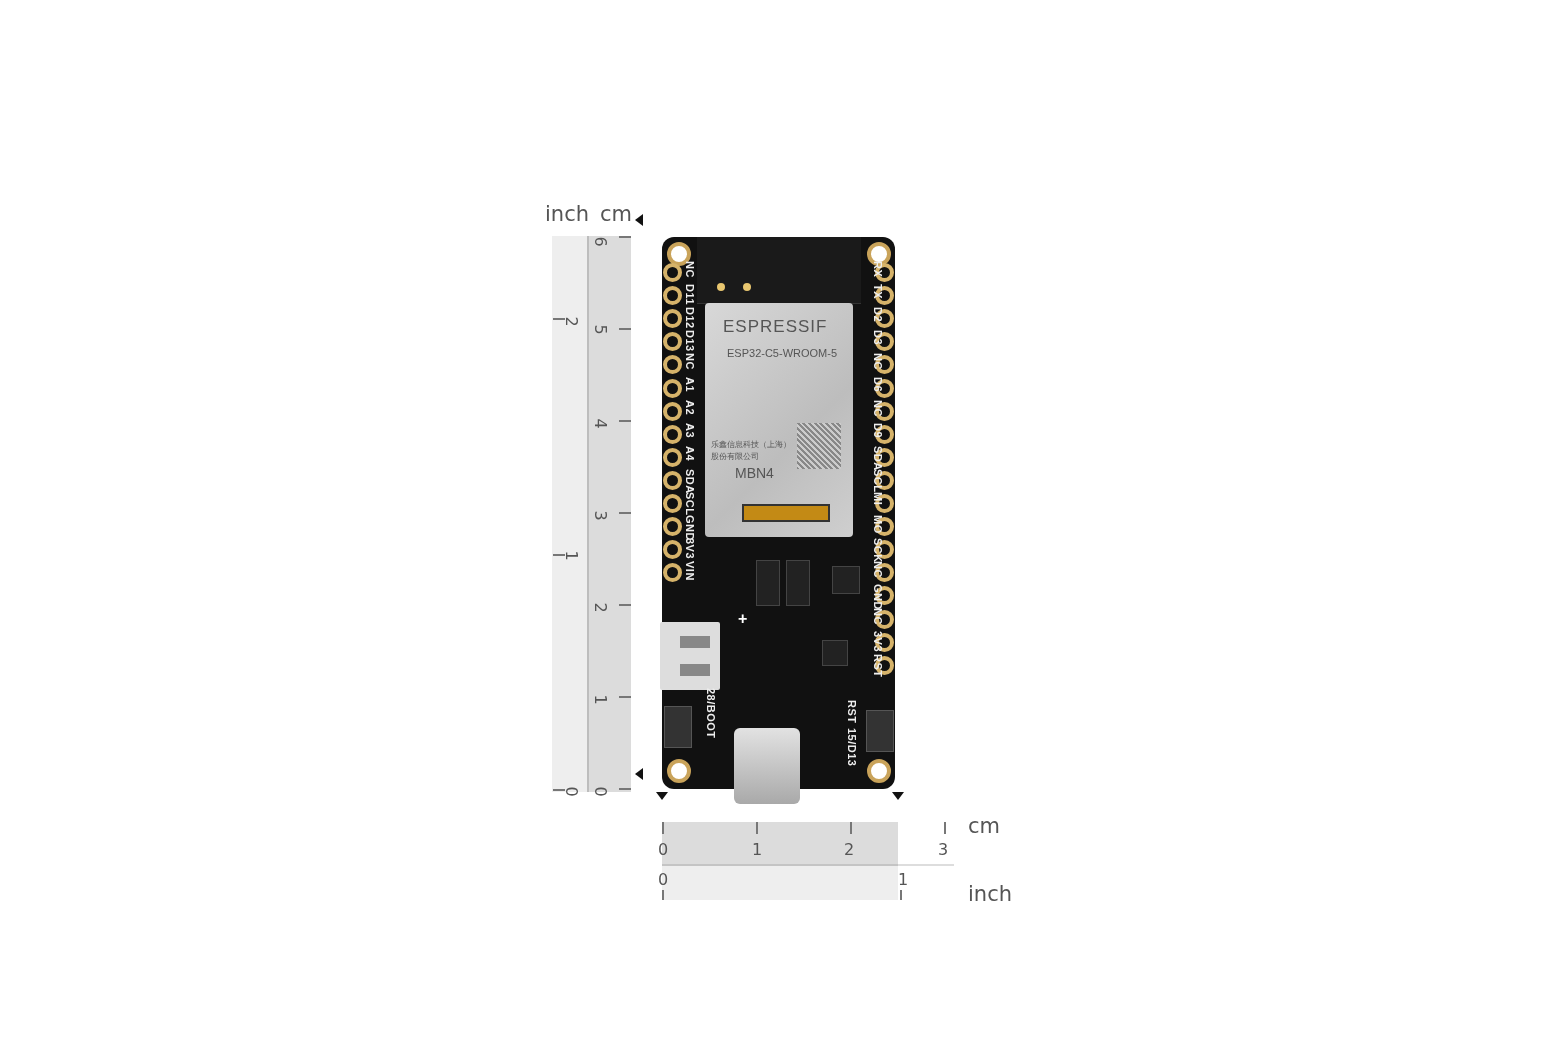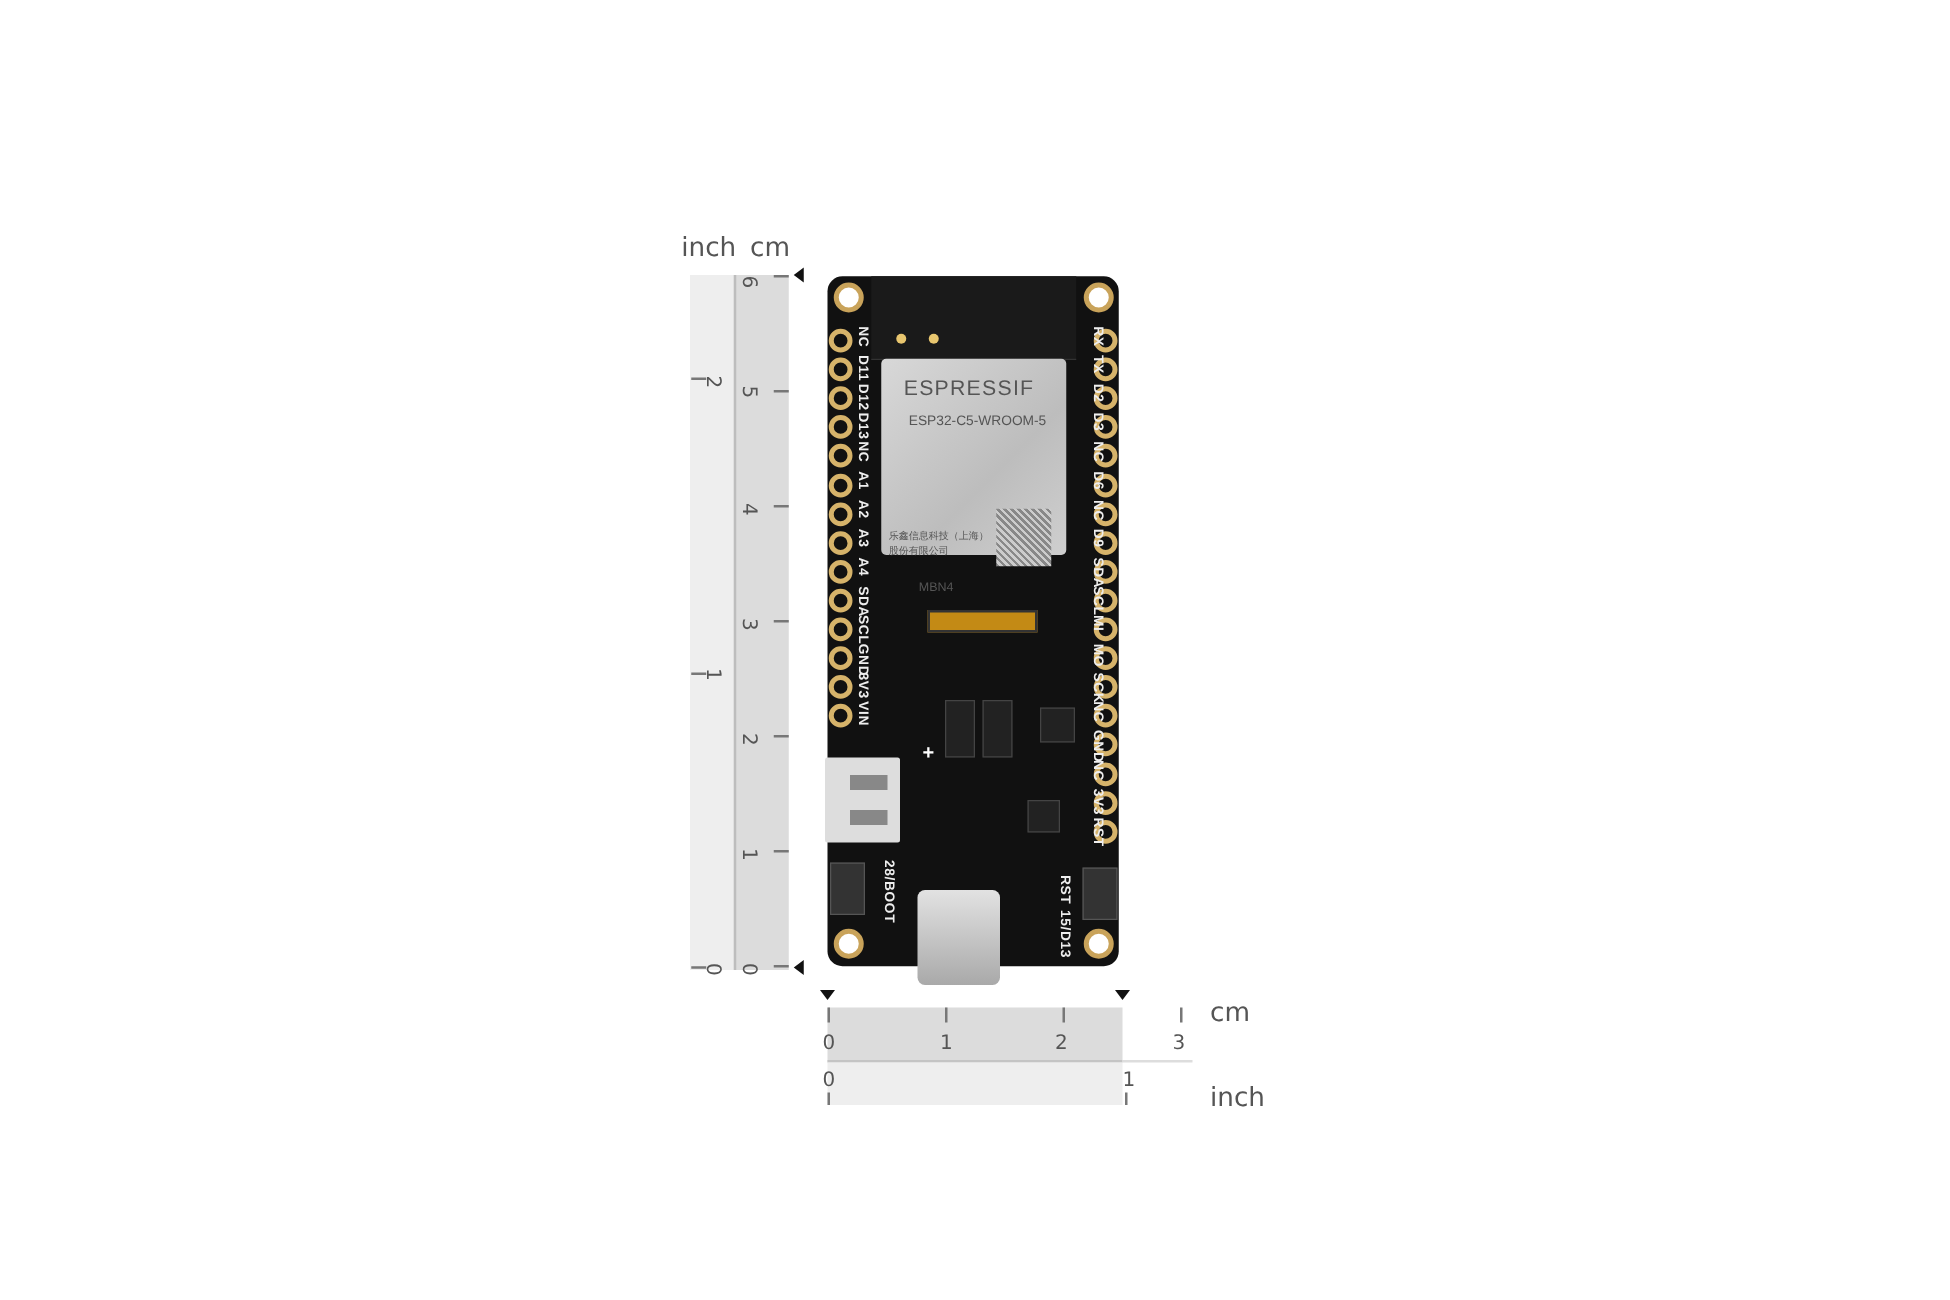--- a/index.html
+++ b/index.html
@@ -1,32 +1,32 @@
 <!DOCTYPE html>
 <html><head>
 <meta charset="utf-8">
 <style>
   html,body{margin:0;padding:0;background:#fff;}
   body{width:1560px;height:1040px;position:relative;overflow:hidden;font-family:"Liberation Sans",sans-serif;color:#555;}
-  .abs{position:absolute;}
+  .abs{position:absolute;margin-top:16px;}
   .unit{font-size:21px;color:#555;font-family:"DejaVu Sans",sans-serif;}
   
   .vr-inch{left:552px;top:220px;width:35px;height:556px;background:#eeeeee;}
   .vr-cm{left:587px;top:220px;width:42px;height:556px;background:#dcdcdc;border-left:2px solid #bdbdbd;}
   .tick{position:absolute;background:#777;}
   .num{position:absolute;font-size:16px;color:#555;transform:rotate(90deg);font-family:"DejaVu Sans",sans-serif;}
   
   .hr-cm{left:662px;top:806px;width:236px;height:42px;background:#dcdcdc;border-bottom:2px solid #c4c4c4;}
   .hr-inch{left:662px;top:850px;width:236px;height:34px;background:#eeeeee;}
   .hnum{position:absolute;font-size:16px;color:#555;font-family:"DejaVu Sans",sans-serif;}
   .arrow{position:absolute;width:0;height:0;}
   
   .board{left:662px;top:221px;width:233px;height:552px;background:#111;border-radius:12px;}
   .antenna{left:697px;top:221px;width:164px;height:66px;background:#1a1a1a;border-bottom:1px solid #333;}
-  .module{left:705px;top:287px;width:148px;height:157px;background:linear-gradient(135deg,#d8d8d8,#bdbdbd 60%,#cfcfcf);border-radius:4px;}
+  .module{left:705px;top:287px;width:148px;height:234px;background:linear-gradient(135deg,#d8d8d8,#bdbdbd 60%,#cfcfcf);border-radius:4px;}
   .hole{position:absolute;width:16px;height:16px;border-radius:50%;background:#fff;border:4px solid #c9a35a;}
   .pad{position:absolute;width:11px;height:11px;border-radius:50%;background:#111;border:4px solid #d6b36a;}
   .pinlbl{position:absolute;color:#eee;font-size:11px;font-weight:bold;transform:rotate(90deg);transform-origin:left top;white-space:nowrap;letter-spacing:0.5px;}
   .chip{position:absolute;background:#222;border:1px solid #444;}
   .usb{left:734px;top:712px;width:66px;height:76px;background:linear-gradient(#e2e2e2,#a9a9a9);border-radius:6px;}
   .jst{left:660px;top:606px;width:60px;height:68px;background:#ddd;border-radius:2px;}
   .fpc{left:742px;top:488px;width:84px;height:14px;background:#c38a15;border:2px solid #333;}
 </style>
 </head>
 <body>
@@ -93,21 +93,21 @@
 </div>
 <div class="abs antenna">
   <div style="position:absolute;left:20px;top:46px;width:8px;height:8px;border-radius:50%;background:#e8c66f;"></div>
   <div style="position:absolute;left:46px;top:46px;width:8px;height:8px;border-radius:50%;background:#e8c66f;"></div>
 </div>
 <div class="abs module">
   <div style="position:absolute;left:18px;top:14px;color:#555;font-size:17px;letter-spacing:1px;">ESPRESSIF</div>
   <div style="position:absolute;left:22px;top:44px;color:#555;font-size:11px;">ESP32-C5-WROOM-5</div>
   <div style="position:absolute;left:6px;top:136px;color:#555;font-size:8px;">乐鑫信息科技（上海）</div>
   <div style="position:absolute;left:6px;top:148px;color:#555;font-size:8px;">股份有限公司</div>
-  <div style="position:absolute;left:30px;top:178px;color:#555;font-size:10px;">MBN4</div>
+  <div style="position:absolute;left:30px;top:162px;color:#555;font-size:14px;">MBN4</div>
   <div style="position:absolute;left:92px;top:120px;width:44px;height:46px;background:repeating-linear-gradient(45deg,#888 0 2px,#ccc 2px 4px);"></div>
 </div>
 <div class="abs fpc"></div>
 <div class="chip" style="left:756px;top:560px;width:22px;height:44px;"></div>
 <div class="chip" style="left:786px;top:560px;width:22px;height:44px;"></div>
 <div class="chip" style="left:832px;top:566px;width:26px;height:26px;"></div>
 <div class="chip" style="left:822px;top:640px;width:24px;height:24px;"></div>
 <div class="abs jst">
   <div style="position:absolute;left:20px;top:14px;width:30px;height:12px;background:#888;"></div>
   <div style="position:absolute;left:20px;top:42px;width:30px;height:12px;background:#888;"></div>

